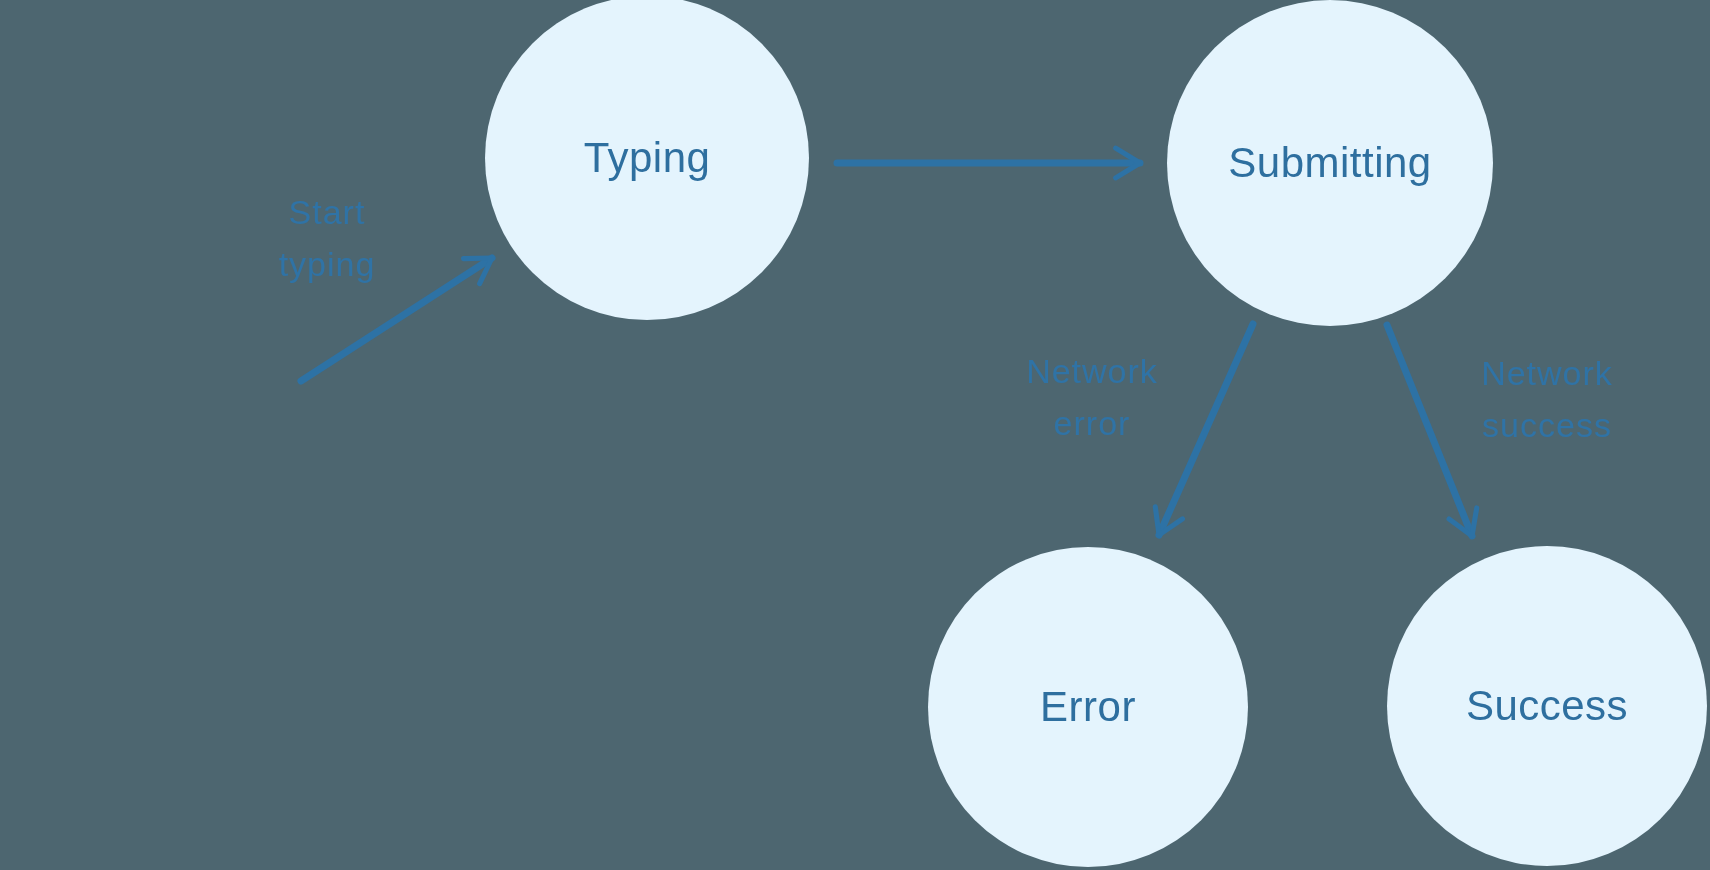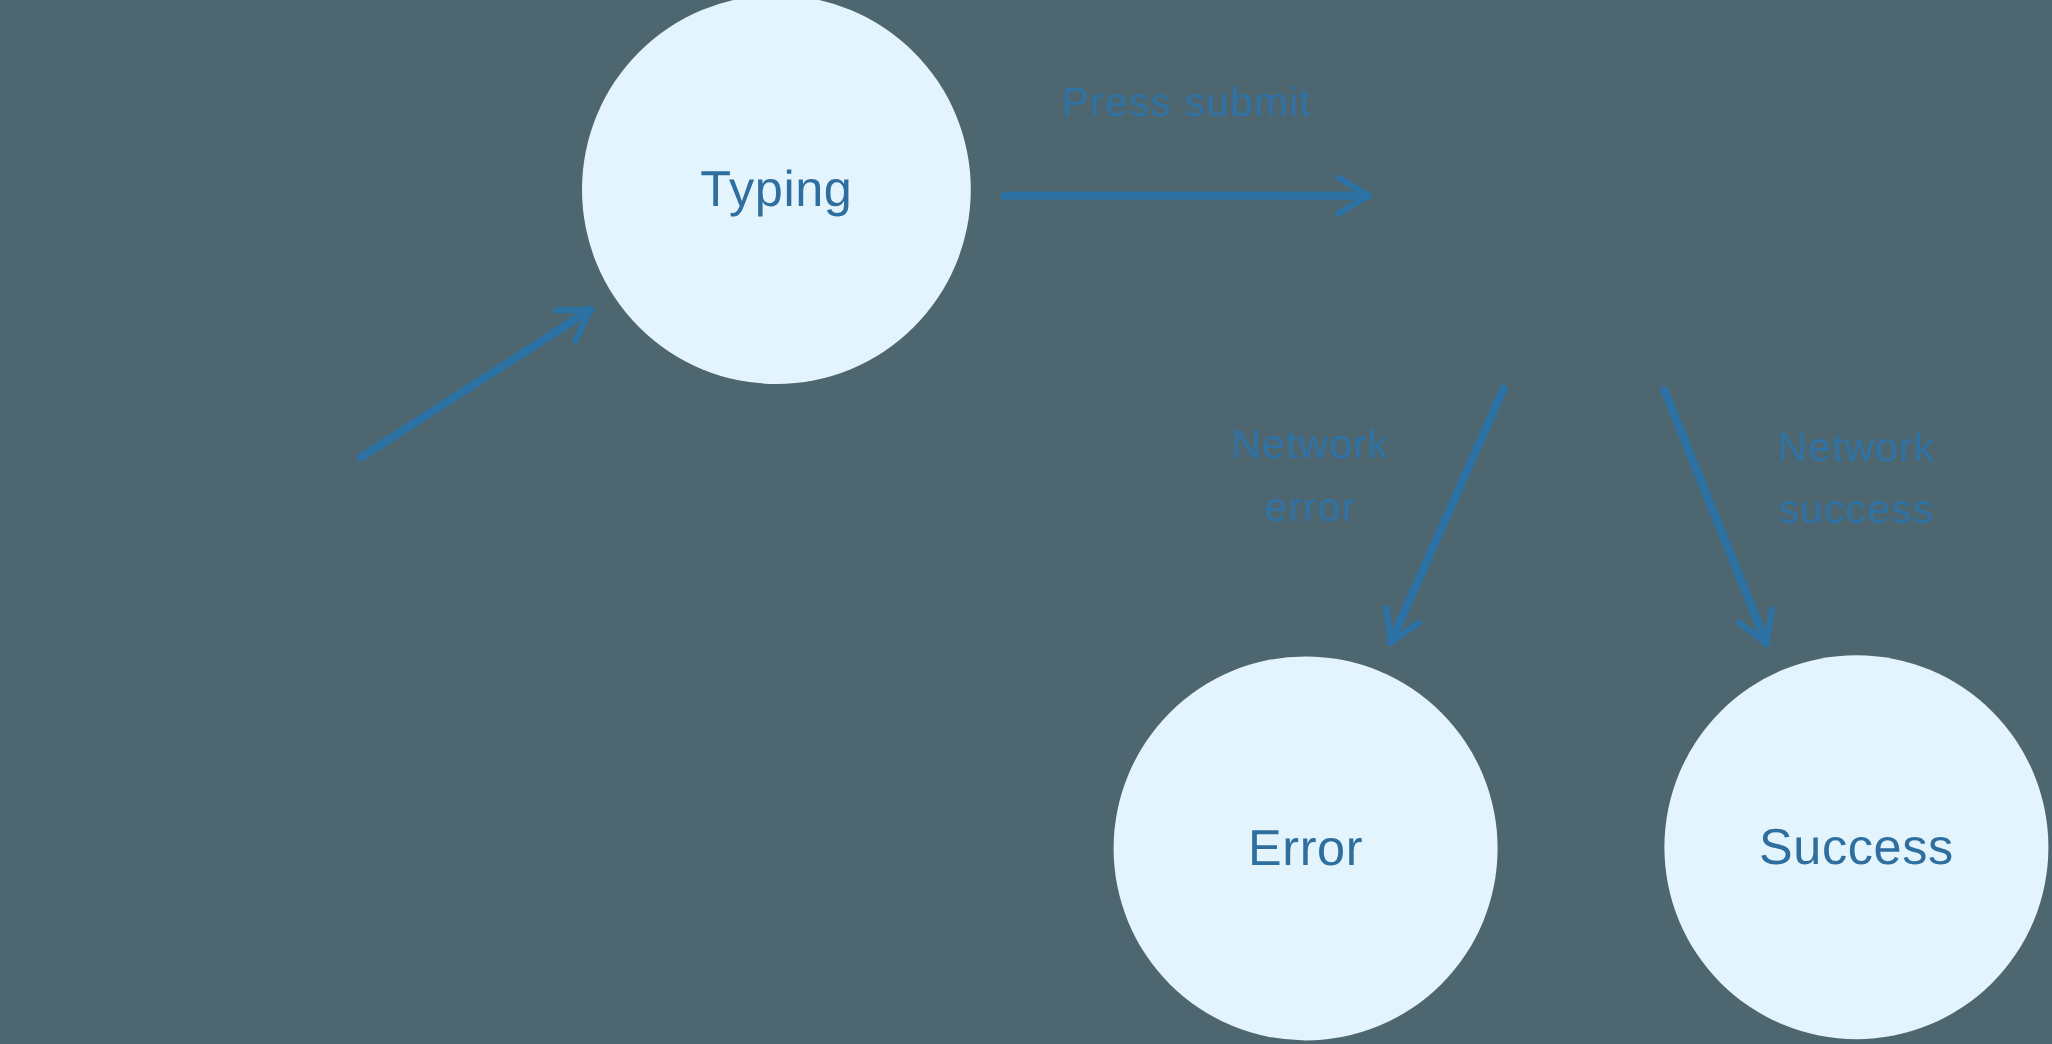--- a/index.html
+++ b/index.html
@@ -81,31 +81,35 @@
         <path d="M 1253 324 L 1159 535" class="edge-shaft" marker-end="url(#arrowhead)"></path>
         <path d="M 1387 325 L 1472 536" class="edge-shaft" marker-end="url(#arrowhead)"></path>
       </g>
   </svg>
 
 
   <div class="state-node" style="left: 485px; top: -4px; height: 324px; width: 324px;">
     <span class="node-label">Typing</span>
   </div>
 
+  <div class="state-node" style="left: 1167px; top: 0px; height: 326px; width: 326px;">
+    <span class="node-label">Submitting</span>
+  </div>
 
   <div class="state-node" style="left: 928px; top: 547px; height: 320px; width: 320px;">
     <span class="node-label">Error</span>
   </div>
 
   <div class="state-node" style="left: 1387px; top: 546px; height: 320px; width: 320px;">
     <span class="node-label">Success</span>
   </div>
 
+  <div class="edge-label" style="left: 327px; top: 238px;">Start
+typing</div>
 
-  <div class="edge-label" style="left: 989px; top: 86px;">Press submit</div>
 
   <div class="edge-label" style="left: 1092px; top: 397px;">Network
 error</div>
 
   <div class="edge-label" style="left: 1547px; top: 399px;">Network
 success</div>
 
 </div>
 
 </body></html>

